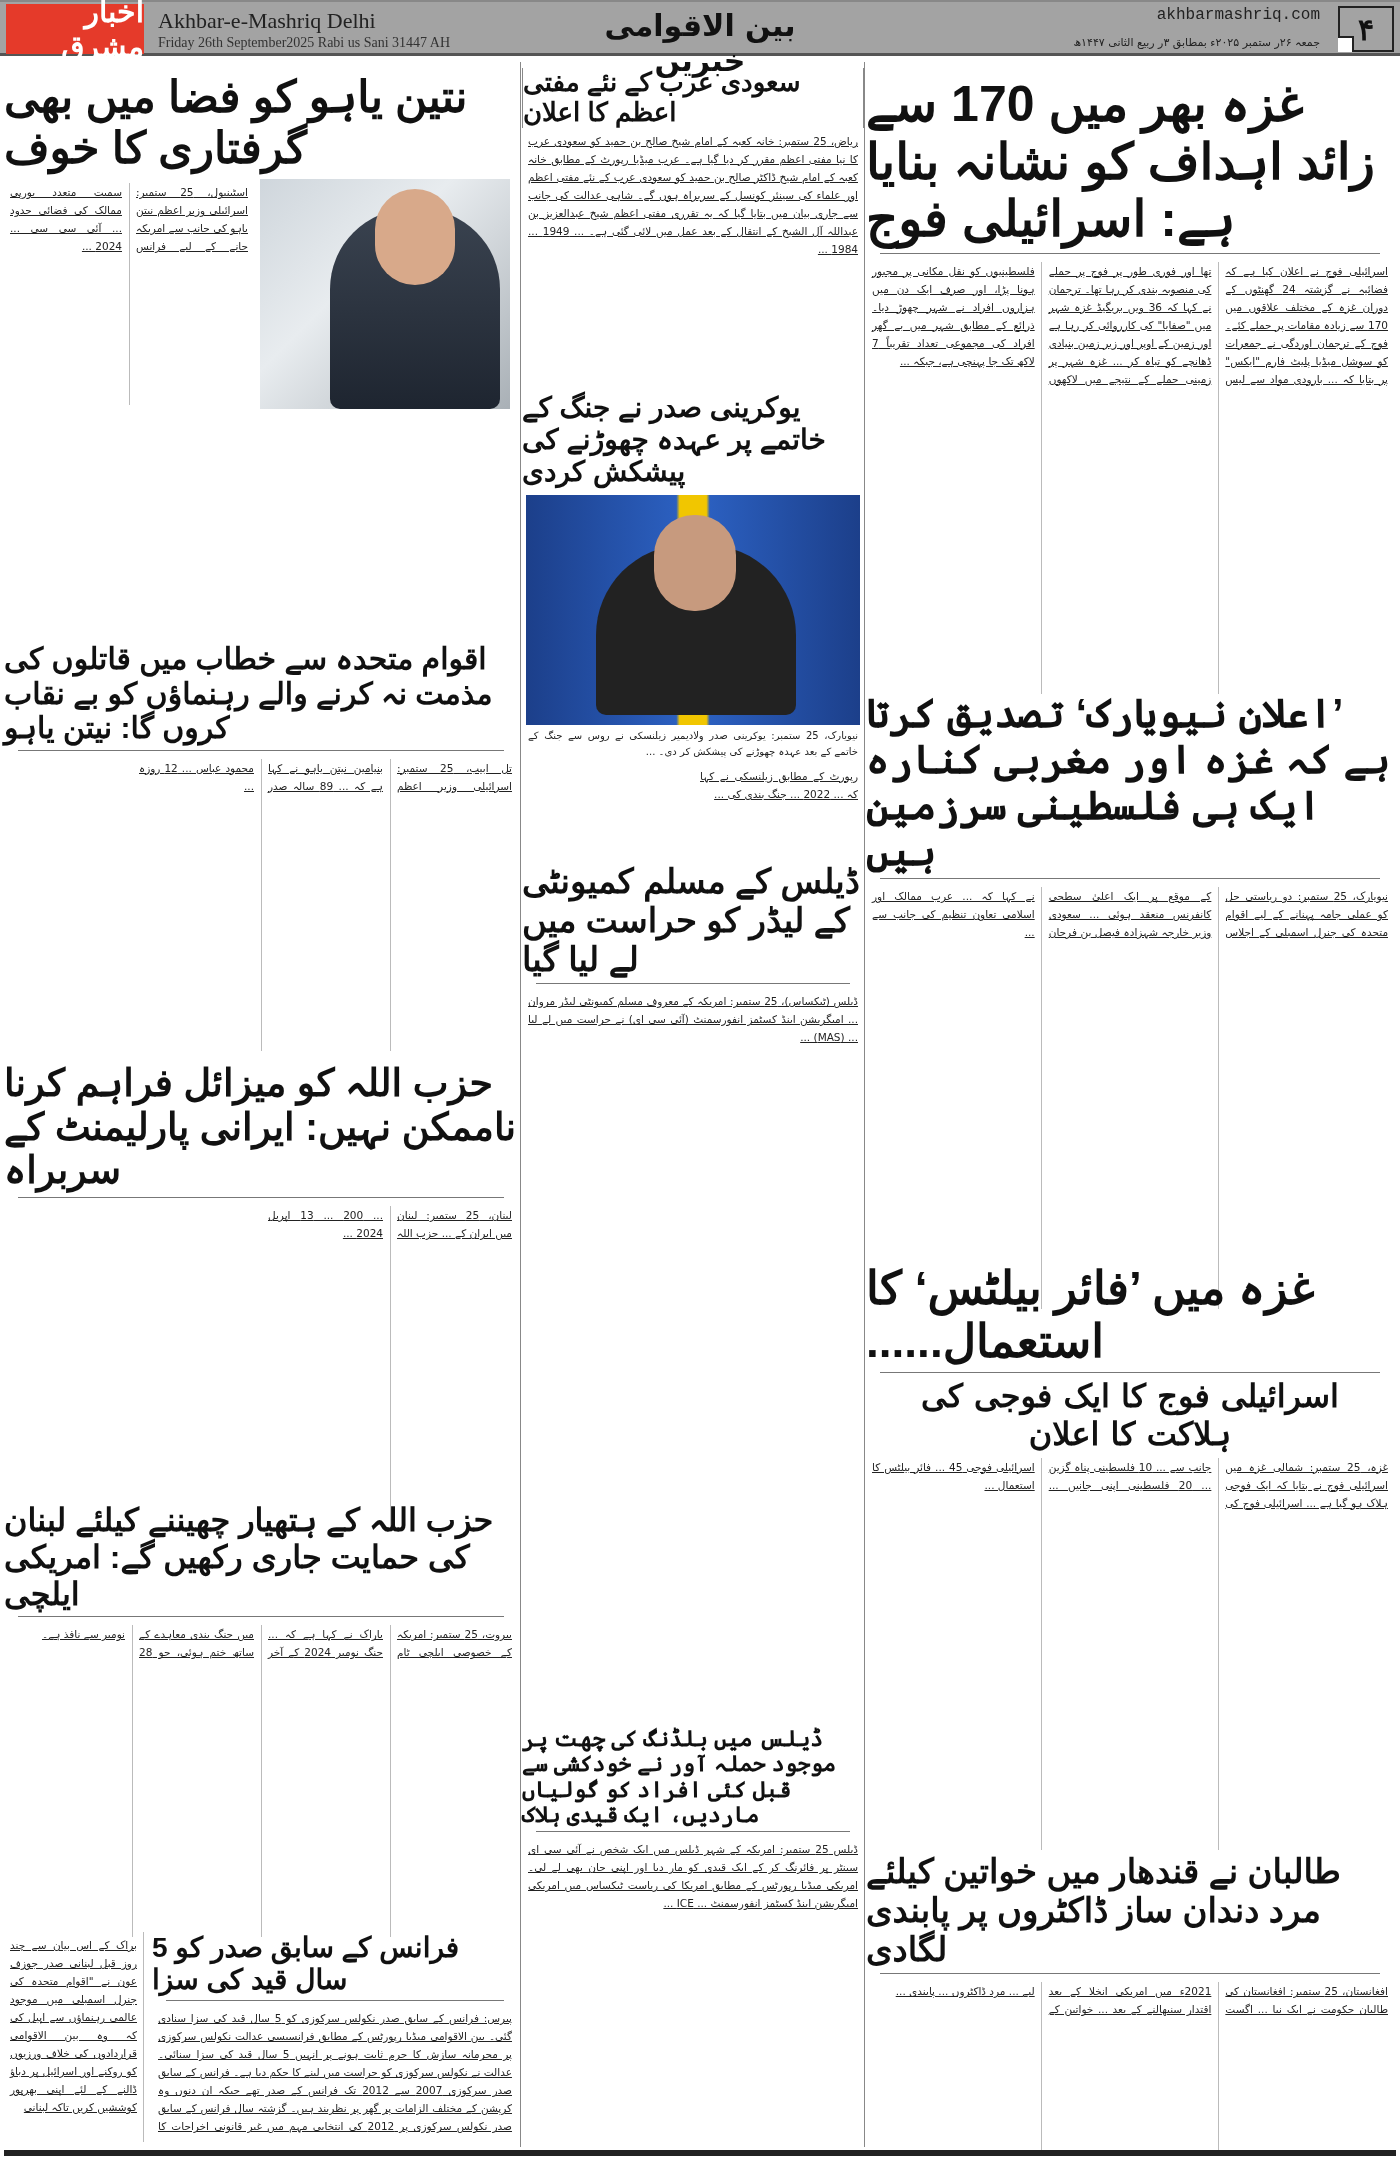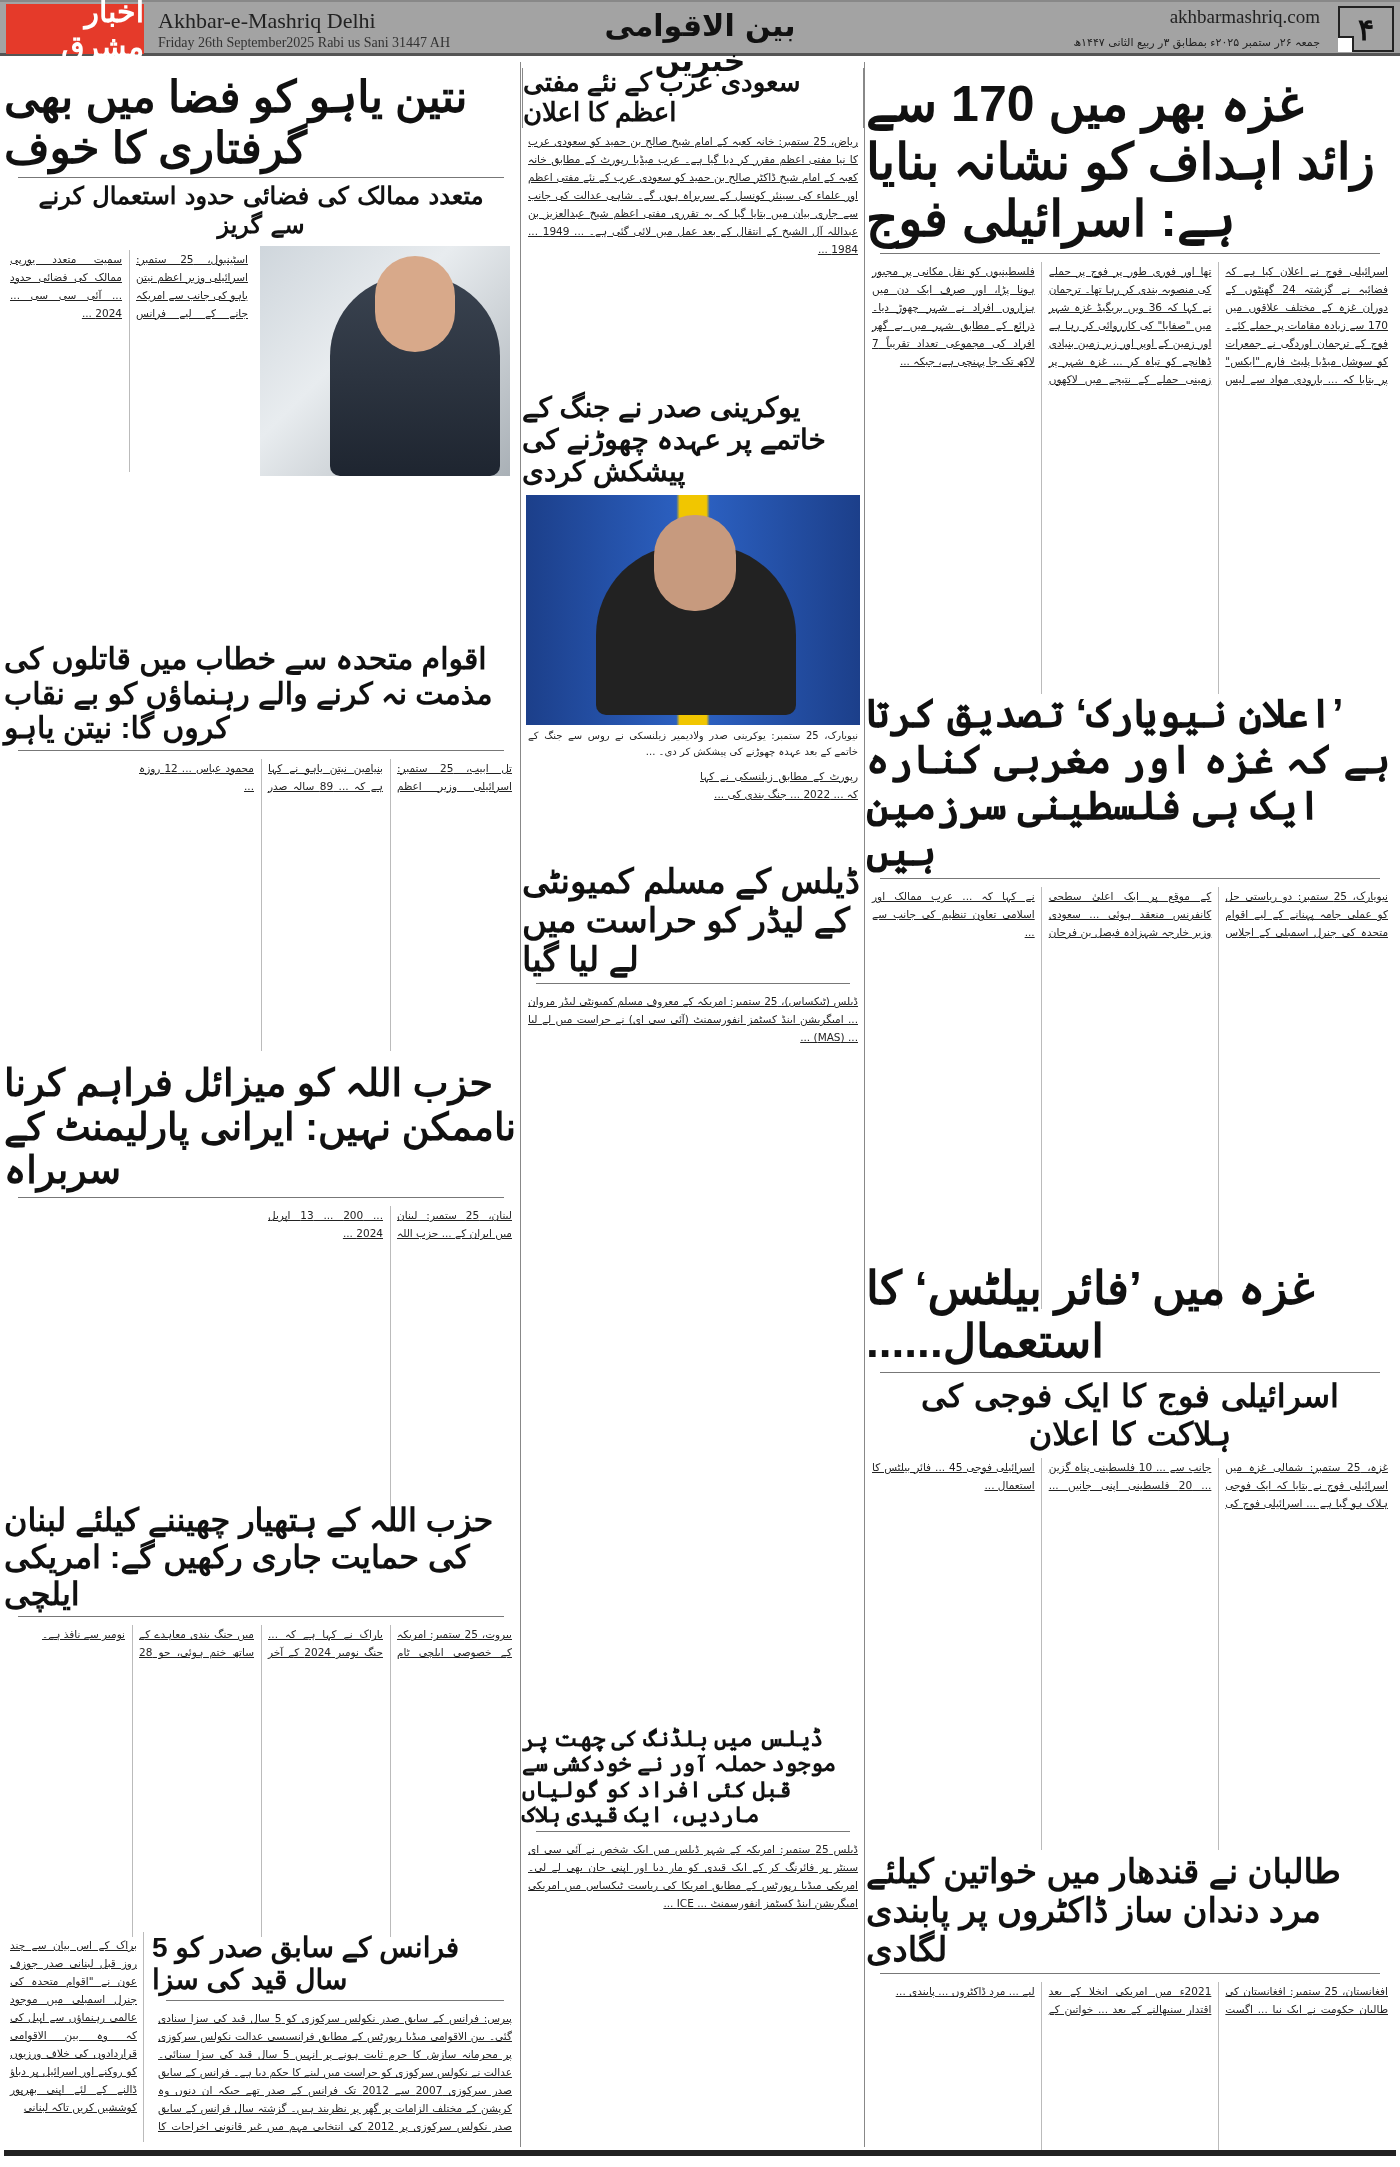--- a/index.html
+++ b/index.html
@@ -5,21 +5,21 @@
   * { box-sizing: border-box; margin: 0; padding: 0; }
   html, body { width: 1400px; height: 2167px; background: #fff; overflow: hidden; }
   body { font-family: "DejaVu Sans", sans-serif; color: #111; position: relative; }
 
   
   .masthead { position: absolute; left: 0; top: 0; width: 1400px; height: 56px; border-bottom: 3px solid #555; border-top: 2px solid #888; background: #a3a3a3; }
   .logo { position: absolute; left: 6px; top: 2px; width: 138px; height: 50px; background: #e53a2a; color: #fff; display: flex; align-items: center; justify-content: center; font-family: "DejaVu Serif", serif; font-weight: bold; font-size: 30px; direction: rtl; }
   .paper-name { position: absolute; left: 158px; top: 6px; font-family: "Liberation Serif", serif; font-size: 22px; color: #222; }
   .paper-date { position: absolute; left: 158px; top: 33px; font-family: "Liberation Serif", serif; font-size: 14px; color: #333; }
   .section-title { position: absolute; left: 560px; top: 6px; width: 280px; text-align: center; font-family: "DejaVu Sans", sans-serif; font-weight: bold; font-size: 30px; direction: rtl; }
-  .site-url { position: absolute; right: 80px; top: 4px; font-family: Liberation Serif, serif; font-size: 19px; color: #222; }
+  .site-url { position: absolute; right: 80px; top: 4px; font-family: Liberation Mono, monospace; font-size: 16px; color: #222; }
   .urdu-date { position: absolute; right: 80px; top: 34px; font-size: 11px; direction: rtl; color: #222; }
   .page-badge { position: absolute; right: 6px; top: 4px; width: 56px; height: 46px; border: 2px solid #222; display: flex; align-items: center; justify-content: center; font-family: "DejaVu Serif", serif; font-size: 30px; font-weight: bold; }
   .page-badge::after { content: ""; position: absolute; left: -2px; bottom: -2px; width: 14px; height: 14px; border-top: 2px solid #222; border-right: 2px solid #222; background: #fff; }
 
   
   .col { position: absolute; top: 62px; }
   .col-right { left: 866px; width: 528px; }
   .col-mid { left: 522px; width: 342px; }
   .col-left { left: 4px; width: 514px; }
   .vline { position: absolute; top: 62px; width: 1px; background: #888; }
@@ -100,21 +100,20 @@
   <article class="story" style="top:1664px; height:430px;">
     <h2 class="headline" style="font-size:22px;">ڈیلس میں بلڈنگ کی چھت پر موجود حملہ آور نے خودکشی سے قبل کئی افراد کو گولیاں ماردیں، ایک قیدی ہلاک</h2>
     <div class="rule"></div>
     <div class="body-text" style="column-count:1; height:340px;">ڈیلس 25 ستمبر: امریکہ کے شہر ڈیلس میں ایک شخص نے آئی سی ای سینٹر پر فائرنگ کر کے ایک قیدی کو مار دیا اور اپنی جان بھی لے لی۔ امریکی میڈیا رپورٹس کے مطابق امریکا کی ریاست ٹیکساس میں امریکی امیگریشن اینڈ کسٹمز انفورسمنٹ ... ICE ...</div>
   </article>
 </section>
 
 <section class="col col-left">
   <article class="story" style="top:0; height:580px;">
     <h1 class="headline" style="font-size:44px; padding-top:10px;">نتین یاہو کو فضا میں بھی گرفتاری کا خوف</h1>
-    <div class="subhead" style="font-size:24px;">متعدد ممالک کی فضائی حدود استعمال کرنے سے گریز</div>
     <div style="display:flex; flex-direction:row-reverse; gap:6px; margin-top:6px;">
       <div class="body-text" style="column-count:2; width:250px; height:230px;">اسٹینبول، 25 ستمبر: اسرائیلی وزیر اعظم نیتن یاہو کی جانب سے امریکہ جانے کے لیے فرانس سمیت متعدد یورپی ممالک کی فضائی حدود ... آئی سی سی ... 2024 ...</div>
       <div class="photo photo-netanyahu" style="width:250px; height:230px;">
         <div class="figure"></div>
         <div class="face"></div>
       </div>
     </div>
   </article>
   <article class="story" style="top:580px; height:420px;">
     <h2 class="headline" style="font-size:30px;">اقوام متحدہ سے خطاب میں قاتلوں کی مذمت نہ کرنے والے رہنماؤں کو بے نقاب کروں گا: نیتن یاہو</h2>

